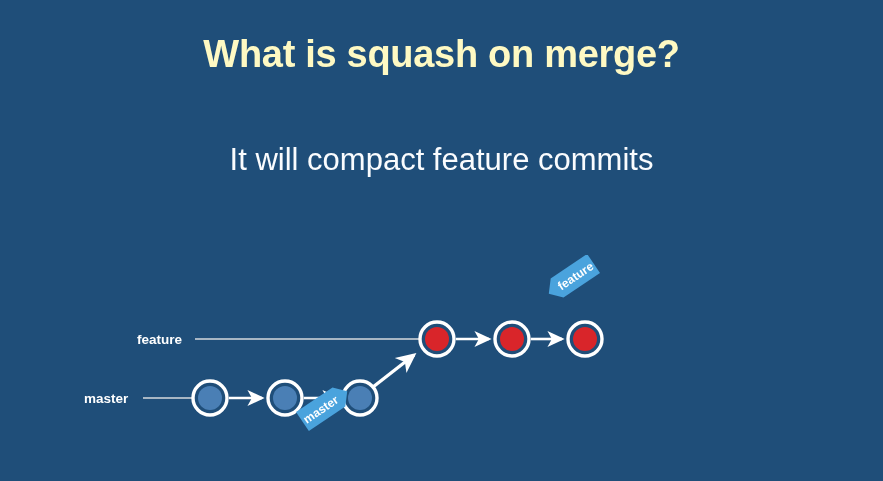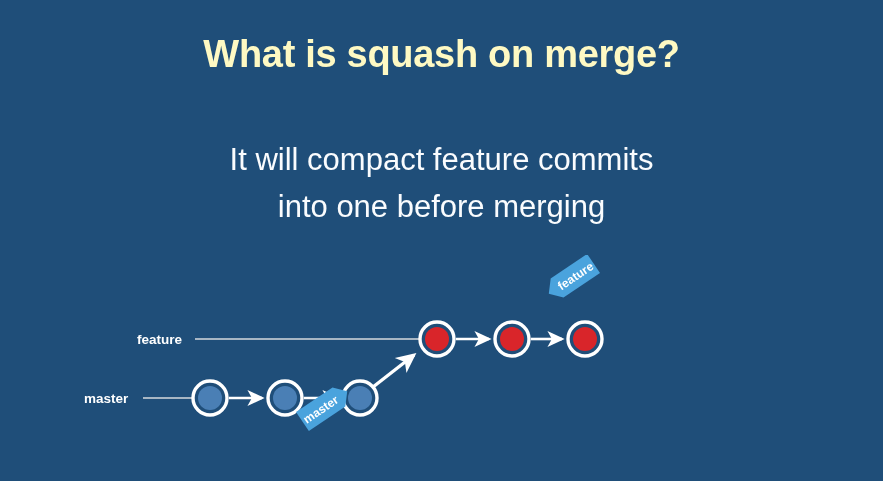--- a/index.html
+++ b/index.html
@@ -70,21 +70,20 @@
 </style>
 </head>
 <body>
 
 <div id="slide">
 
   <div id="title">What is squash on merge?</div>
 
   <div id="subtitle">
     <span class="sub-line">It will compact feature commits</span>
-    <span class="sub-line">into one before merging</span>
   </div>
 
   <div id="diagram">
     <svg class="graph" width="883" height="226" viewBox="0 0 883 226" xmlns="http://www.w3.org/2000/svg">
 
       <defs>
         <marker id="whiteArrow" markerWidth="7" markerHeight="7" refX="5.6" refY="3.5" orient="auto" markerUnits="strokeWidth">
           <path d="M0,0.4 L6.6,3.5 L0,6.6 L1.7,3.5 Z" fill="#ffffff"></path>
         </marker>
         <marker id="whiteArrowBig" markerWidth="6.2" markerHeight="6.2" refX="5.0" refY="3.1" orient="auto" markerUnits="strokeWidth">

